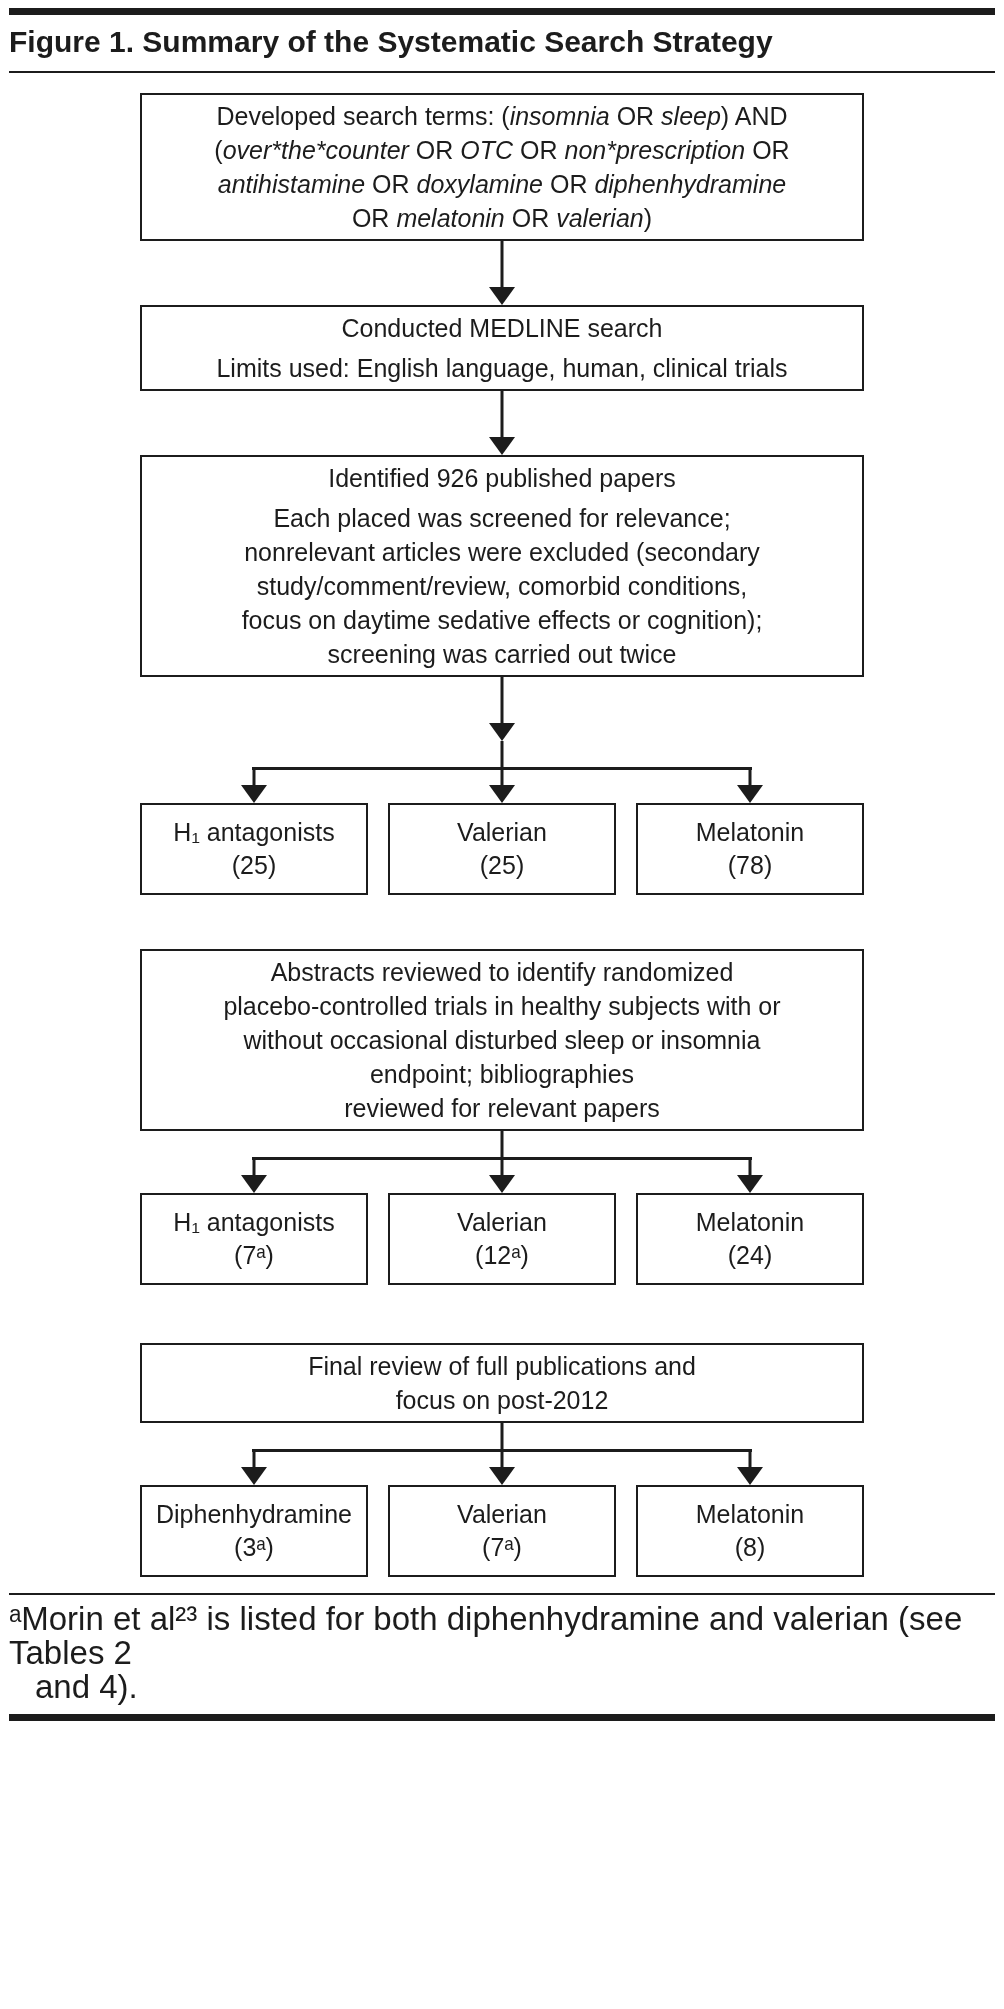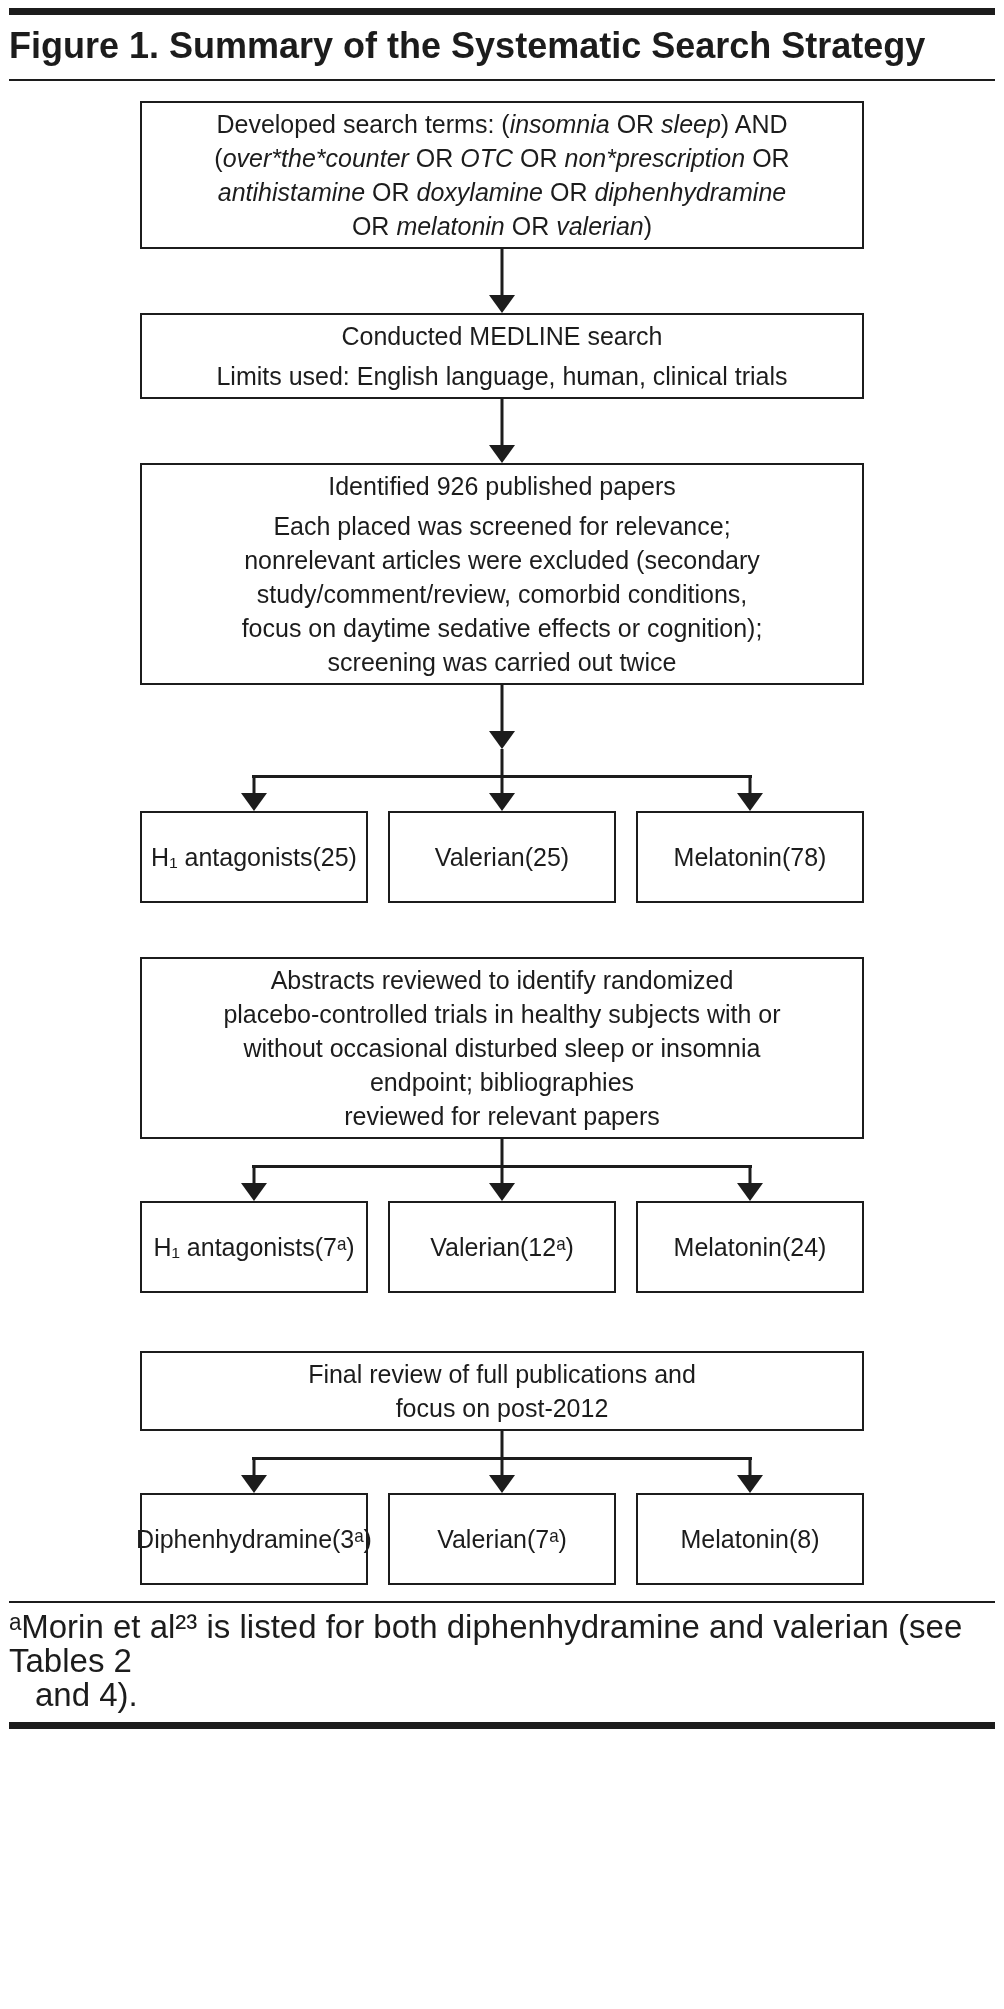--- a/index.html
+++ b/index.html
@@ -5,21 +5,21 @@
   html, body { margin: 0; padding: 0; }
   body {
     width: 1004px; height: 2009px;
     background: #ffffff;
     color: #1c1c1c;
     font-family: "Liberation Sans", "DejaVu Sans", sans-serif;
   }
   .page { box-sizing: border-box; width: 1004px; height: 2009px; padding: 8px 9px 0; overflow: hidden; }
   .rule-thick { height: 7px; background: #1c1c1c; }
   .rule-thin  { height: 2px; background: #1c1c1c; }
-  .fig-title  { font-size: 36px; font-weight: 700; padding: 10px 0 12px 0; }
+  .fig-title  { font-size: 30px; font-weight: 700; padding: 10px 0 12px 0; }
   .flow { width: 724px; margin: 20px auto 0; }
   .fbox {
     box-sizing: border-box;
     border: 2px solid #1c1c1c;
     padding: 4px 14px;
     text-align: center;
     font-size: 25px;
     line-height: 34px;
   }
   .para + .para { margin-top: 6px; }
@@ -53,21 +53,21 @@
   .branch .arrowhead { top: 44px; }
   .pos-left  { left: 114px; }
   .pos-mid   { left: 50%; }
   .pos-right { left: 610px; }
   
   .cat-row { display: flex; justify-content: space-between; }
   .cat-box {
     box-sizing: border-box;
     width: 228px; height: 92px;
     border: 2px solid #1c1c1c;
-    display: flex; flex-direction: row; align-items: center; justify-content: center;
+    display: flex; flex-direction: column; align-items: center; justify-content: center;
     font-size: 25px; line-height: 33px; text-align: center;
   }
   .mt-54 { margin-top: 54px; }
   .mt-58 { margin-top: 58px; }
   
   .footer-block { margin-top: 16px; }
   .footnote { font-size: 33px; line-height: 34px; padding: 7px 0 10px 0; }
   .footnote .fn2 { padding-left: 26px; }
 </style>
 </head>

